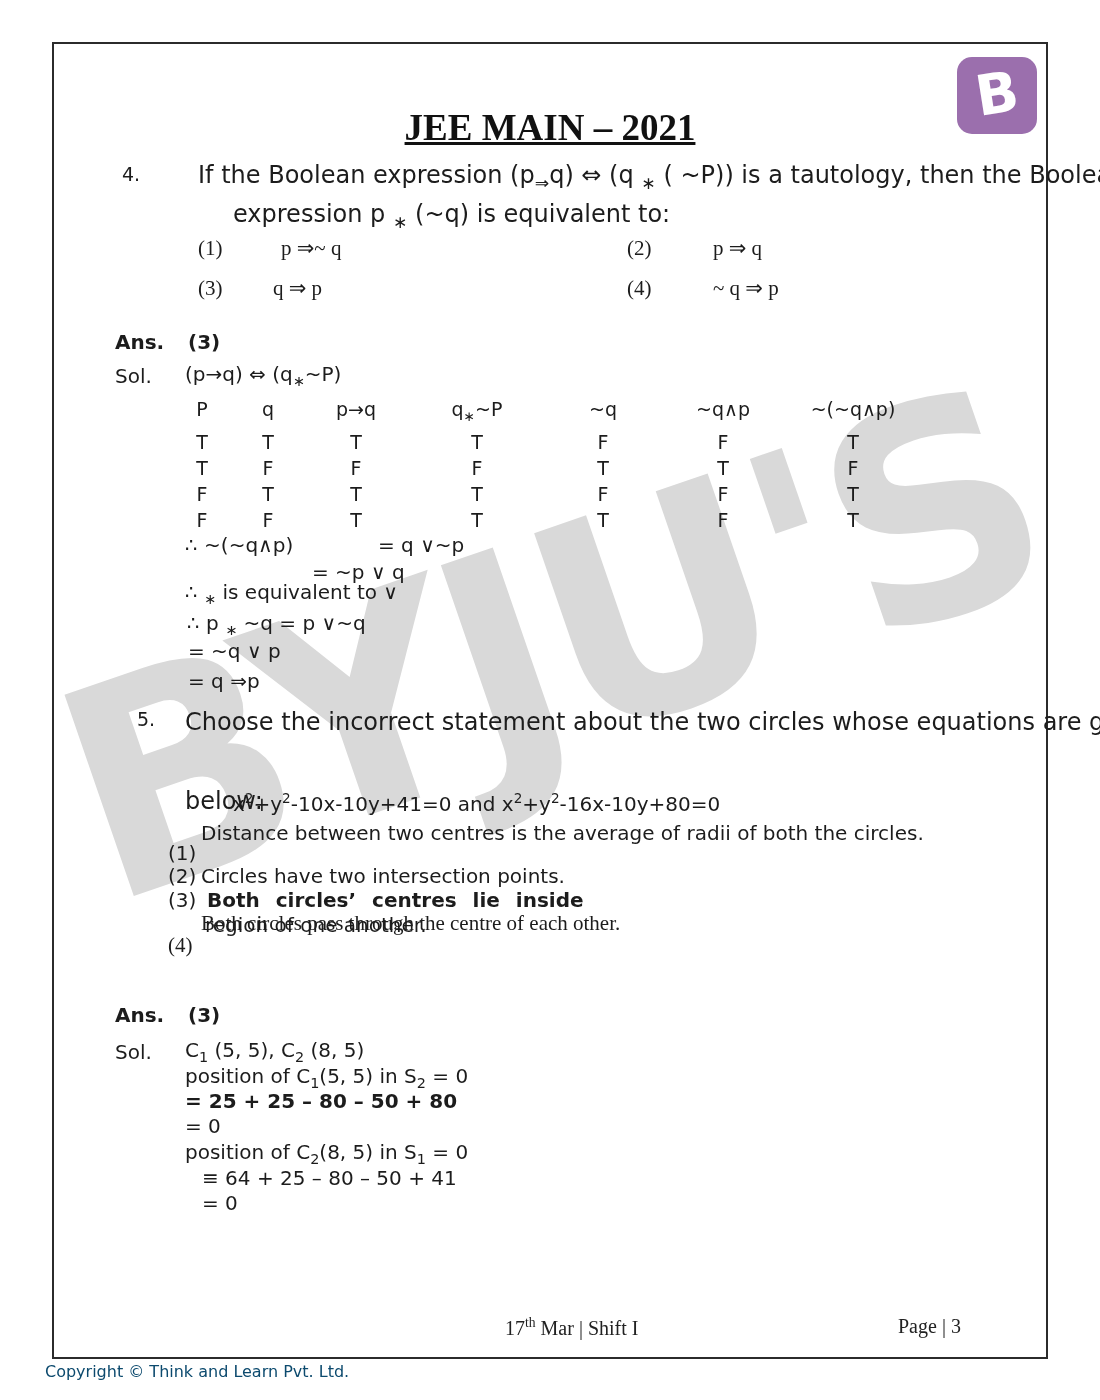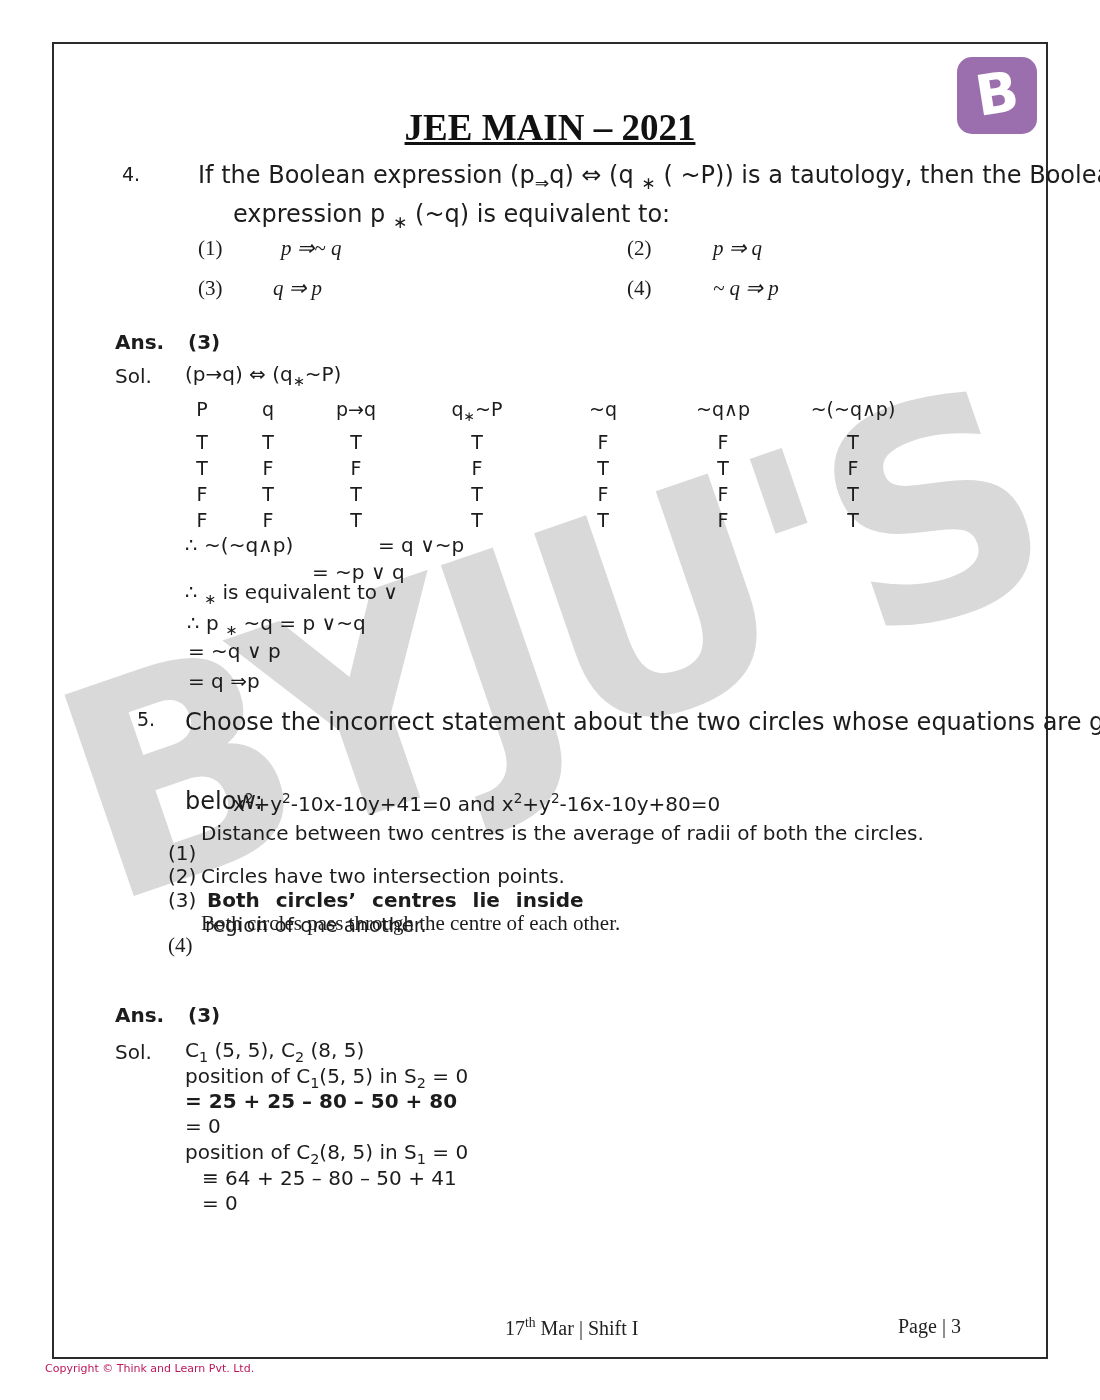--- a/index.html
+++ b/index.html
@@ -27,38 +27,38 @@
     position:absolute;left:957px;top:57px;width:80px;height:77px;
     background:#9b6fad;border-radius:15px;z-index:2;
   }
   .logo-b{
     position:absolute;left:0;top:4px;width:80px;text-align:center;
     font-family:"DejaVu Sans",sans-serif;font-weight:bold;font-size:56px;
     color:#ffffff;transform:rotate(-9deg);display:block;
   }
   .qnum{font-size:19px;}
   .qtext{font-size:24px;}
-  .mathopt{font-family:"Liberation Serif",serif;font-style:italic;font-size:21px;}
+  .mathopt{font-family:"Liberation Serif",serif;font-size:21px;}
   .optlabel{font-family:"Liberation Serif",serif;font-size:21px;}
   .anslabel{font-weight:bold;font-size:20px;}
   .ansval{font-weight:bold;font-size:20px;}
   .sollabel{font-size:20px;}
   .soltext{font-size:20px;}
   .tt{
     position:absolute;left:168px;top:396px;display:grid;
     grid-template-columns:68px 64px 112px 130px 122px 118px 142px;
     font-size:19px;line-height:26px;z-index:2;
   }
   .tt span{text-align:center;}
   .deriv{font-size:20px;}
   .o5{font-size:20px;}
   .o5-serif{font-family:"Liberation Serif",serif;font-size:21px;}
   .eq{font-size:20px;}
   .footer-serif{font-family:"Liberation Serif",serif;font-size:20px;color:#222;}
-  .copyright{font-size:11px;color:#be185d;text-align:right;}
+  .copyright{font-size:16px;color:#0c4a6e;text-align:right;}
   sub{font-size:72%;}
   sup{font-size:68%;}
   .wide-words{word-spacing:9px;font-weight:bold;}
 </style>
 </head>
 <body>
 
 <div class="wm">BYJU'S</div>
 
 <div class="box"></div>

